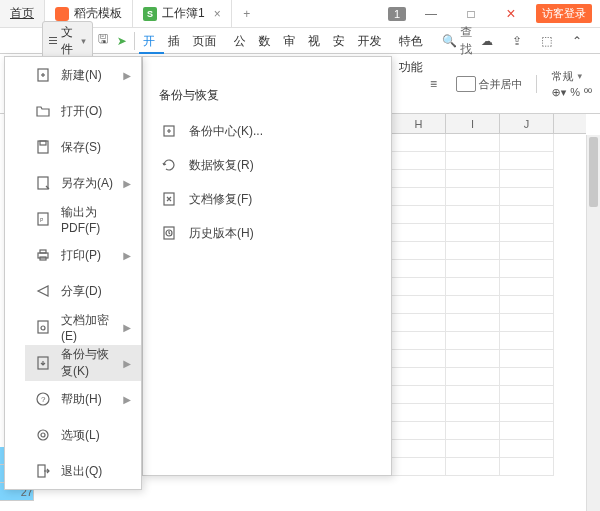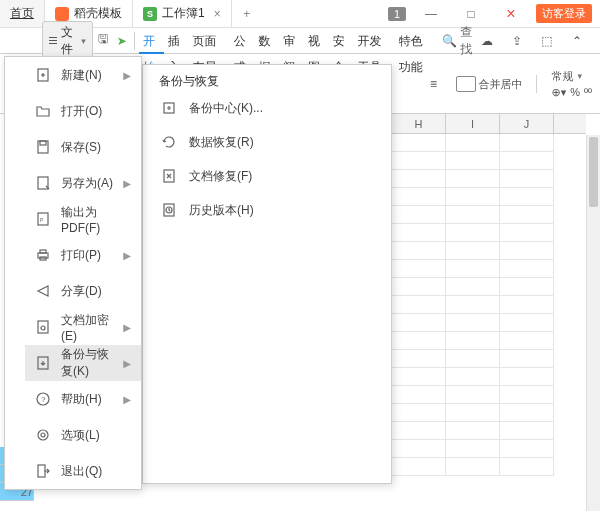--- a/index.html
+++ b/index.html
@@ -38,23 +38,23 @@
 .rib-row { display: flex; align-items: center; gap: 4px; font-size: 11px; color: #555; }
 .numfmt { display: flex; flex-direction: column; gap: 2px; }
 
 .file-menu { position: absolute; left: 4px; top: 56px; width: 138px; background: #fff; border: 1px solid #ccc; box-shadow: 2px 2px 8px rgba(0,0,0,0.15); z-index: 20; padding-left: 20px; }
 .menu-item { display: flex; align-items: center; height: 36px; padding: 0 10px; gap: 10px; cursor: pointer; color: #444; }
 .menu-item.selected { background: #e8e8e8; }
 .menu-item .mi-arrow { margin-left: auto; color: #999; font-size: 10px; }
 .mi-icon { width: 16px; height: 16px; display: flex; align-items: center; justify-content: center; color: #666; }
 .mi-icon svg { width: 16px; height: 16px; stroke: #666; fill: none; stroke-width: 1.2; }
 
-.submenu { position: absolute; left: 142px; top: 64px; width: 250px; height: 420px; background: #fff; border: 1px solid #ccc; box-shadow: 2px 2px 8px rgba(0,0,0,0.15); z-index: 19; padding: 4px 0; }
+.submenu { position: absolute; left: 142px; top: 56px; width: 250px; height: 420px; background: #fff; border: 1px solid #ccc; box-shadow: 2px 2px 8px rgba(0,0,0,0.15); z-index: 19; padding: 26px 0; }
 .submenu-title { font-size: 12px; color: #333; padding: 4px 16px 10px; }
-.sub-item { display: flex; height: 34px; padding: 0 18px; gap: 12px; cursor: pointer; color: #444; }
+.sub-item { display: flex; align-items: center; height: 34px; padding: 0 18px; gap: 12px; cursor: pointer; color: #444; }
 .sub-icon { width: 16px; height: 16px; display: flex; align-items: center; justify-content: center; }
 .sub-icon svg { width: 16px; height: 16px; stroke: #666; fill: none; stroke-width: 1.2; }
 .col-headers { display: flex; height: 20px; background: #f3f3f3; border-bottom: 1px solid #ccc; }
 .col-h { flex: 0 0 54px; text-align: center; line-height: 20px; border-right: 1px solid #ccc; color: #666; font-size: 11px; }
 .rows { height: 360px; overflow: hidden; }
 .row { display: flex; height: 18px; }
 .row-h { width: 34px; background: #7dd3fc; border-right: 1px solid #ccc; border-bottom: 1px solid #ccc; text-align: right; line-height: 18px; color: #666; font-size: 11px; }
 .cell { flex: 0 0 54px; border-right: 1px solid #e5e5e5; border-bottom: 1px solid #e5e5e5; }
 
 .scroll-right { position: absolute; right: 0; top: 135px; bottom: 0; width: 14px; background: #f0f0f0; border-left: 1px solid #ddd; }

